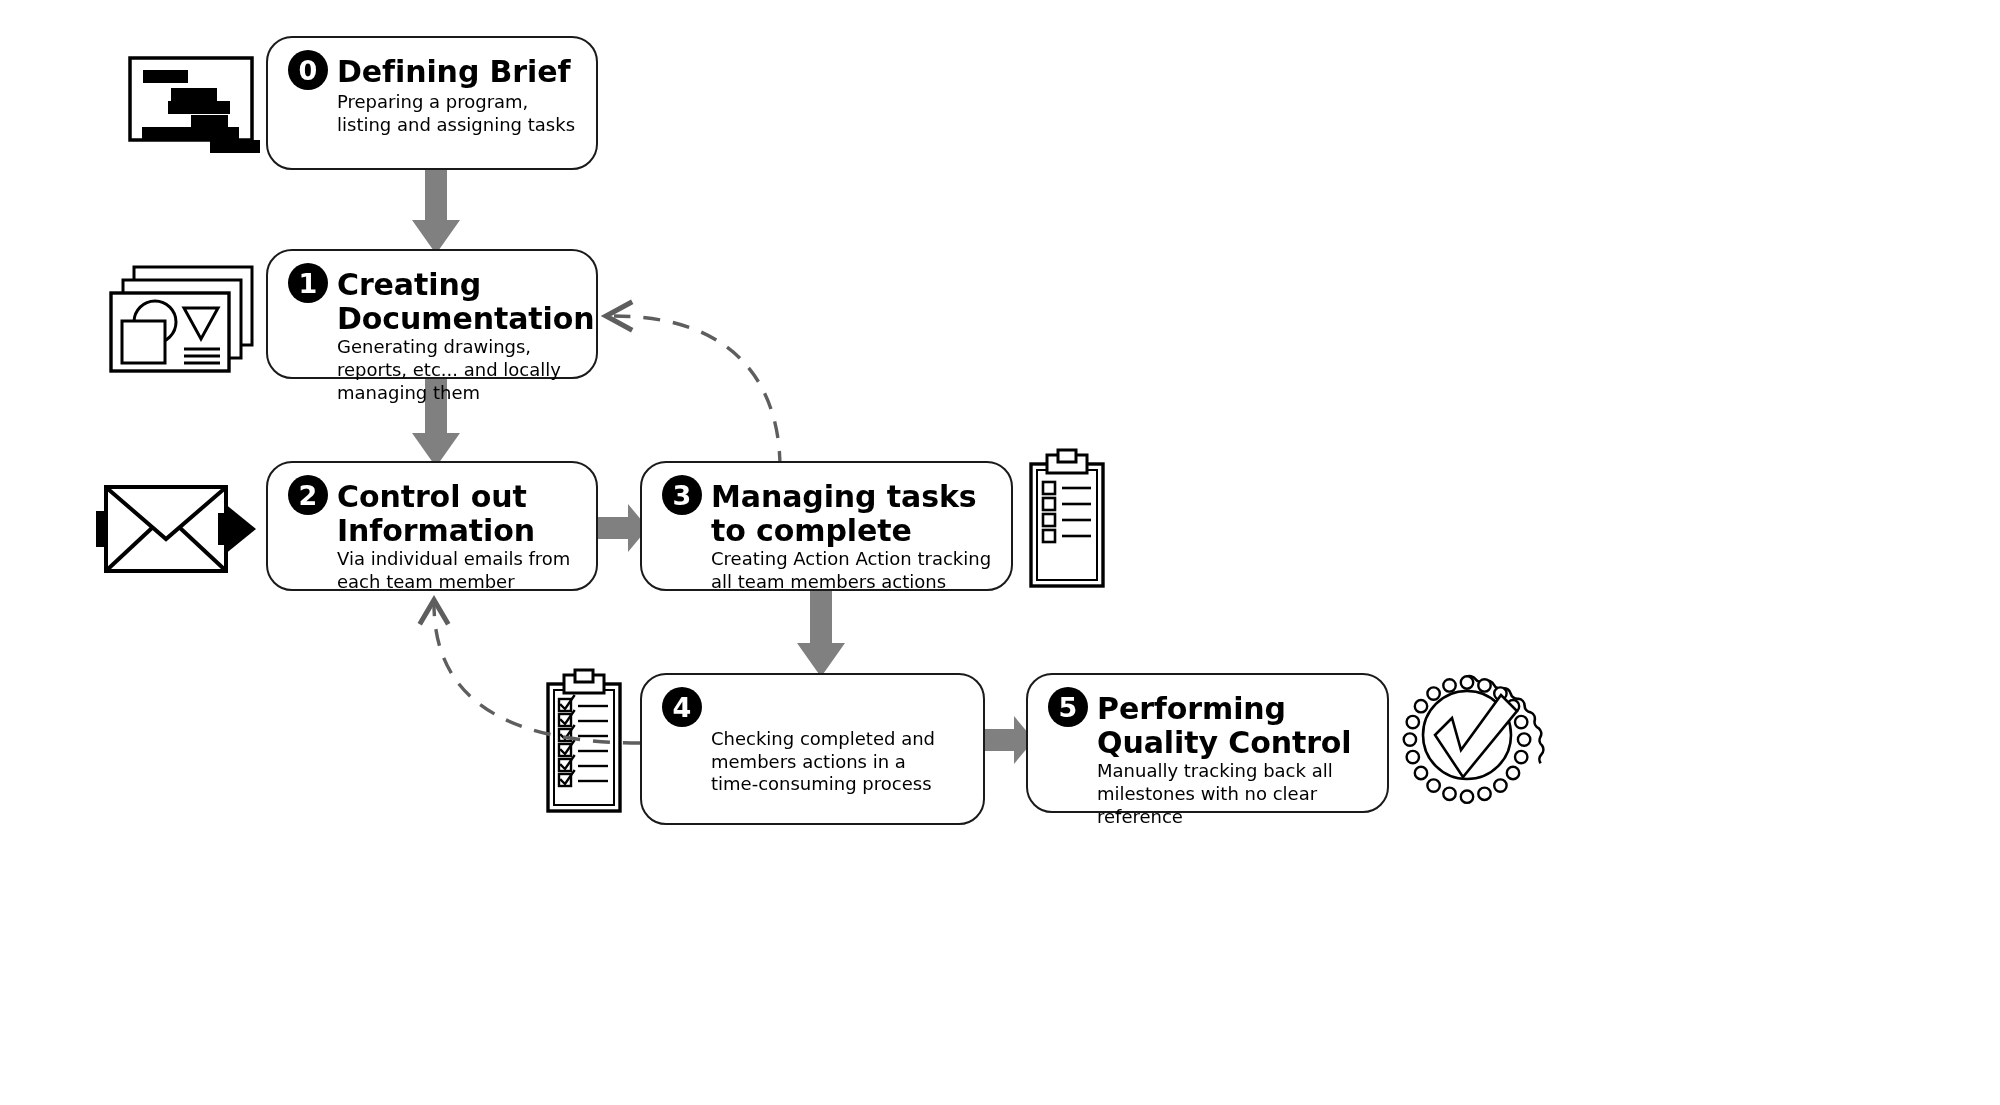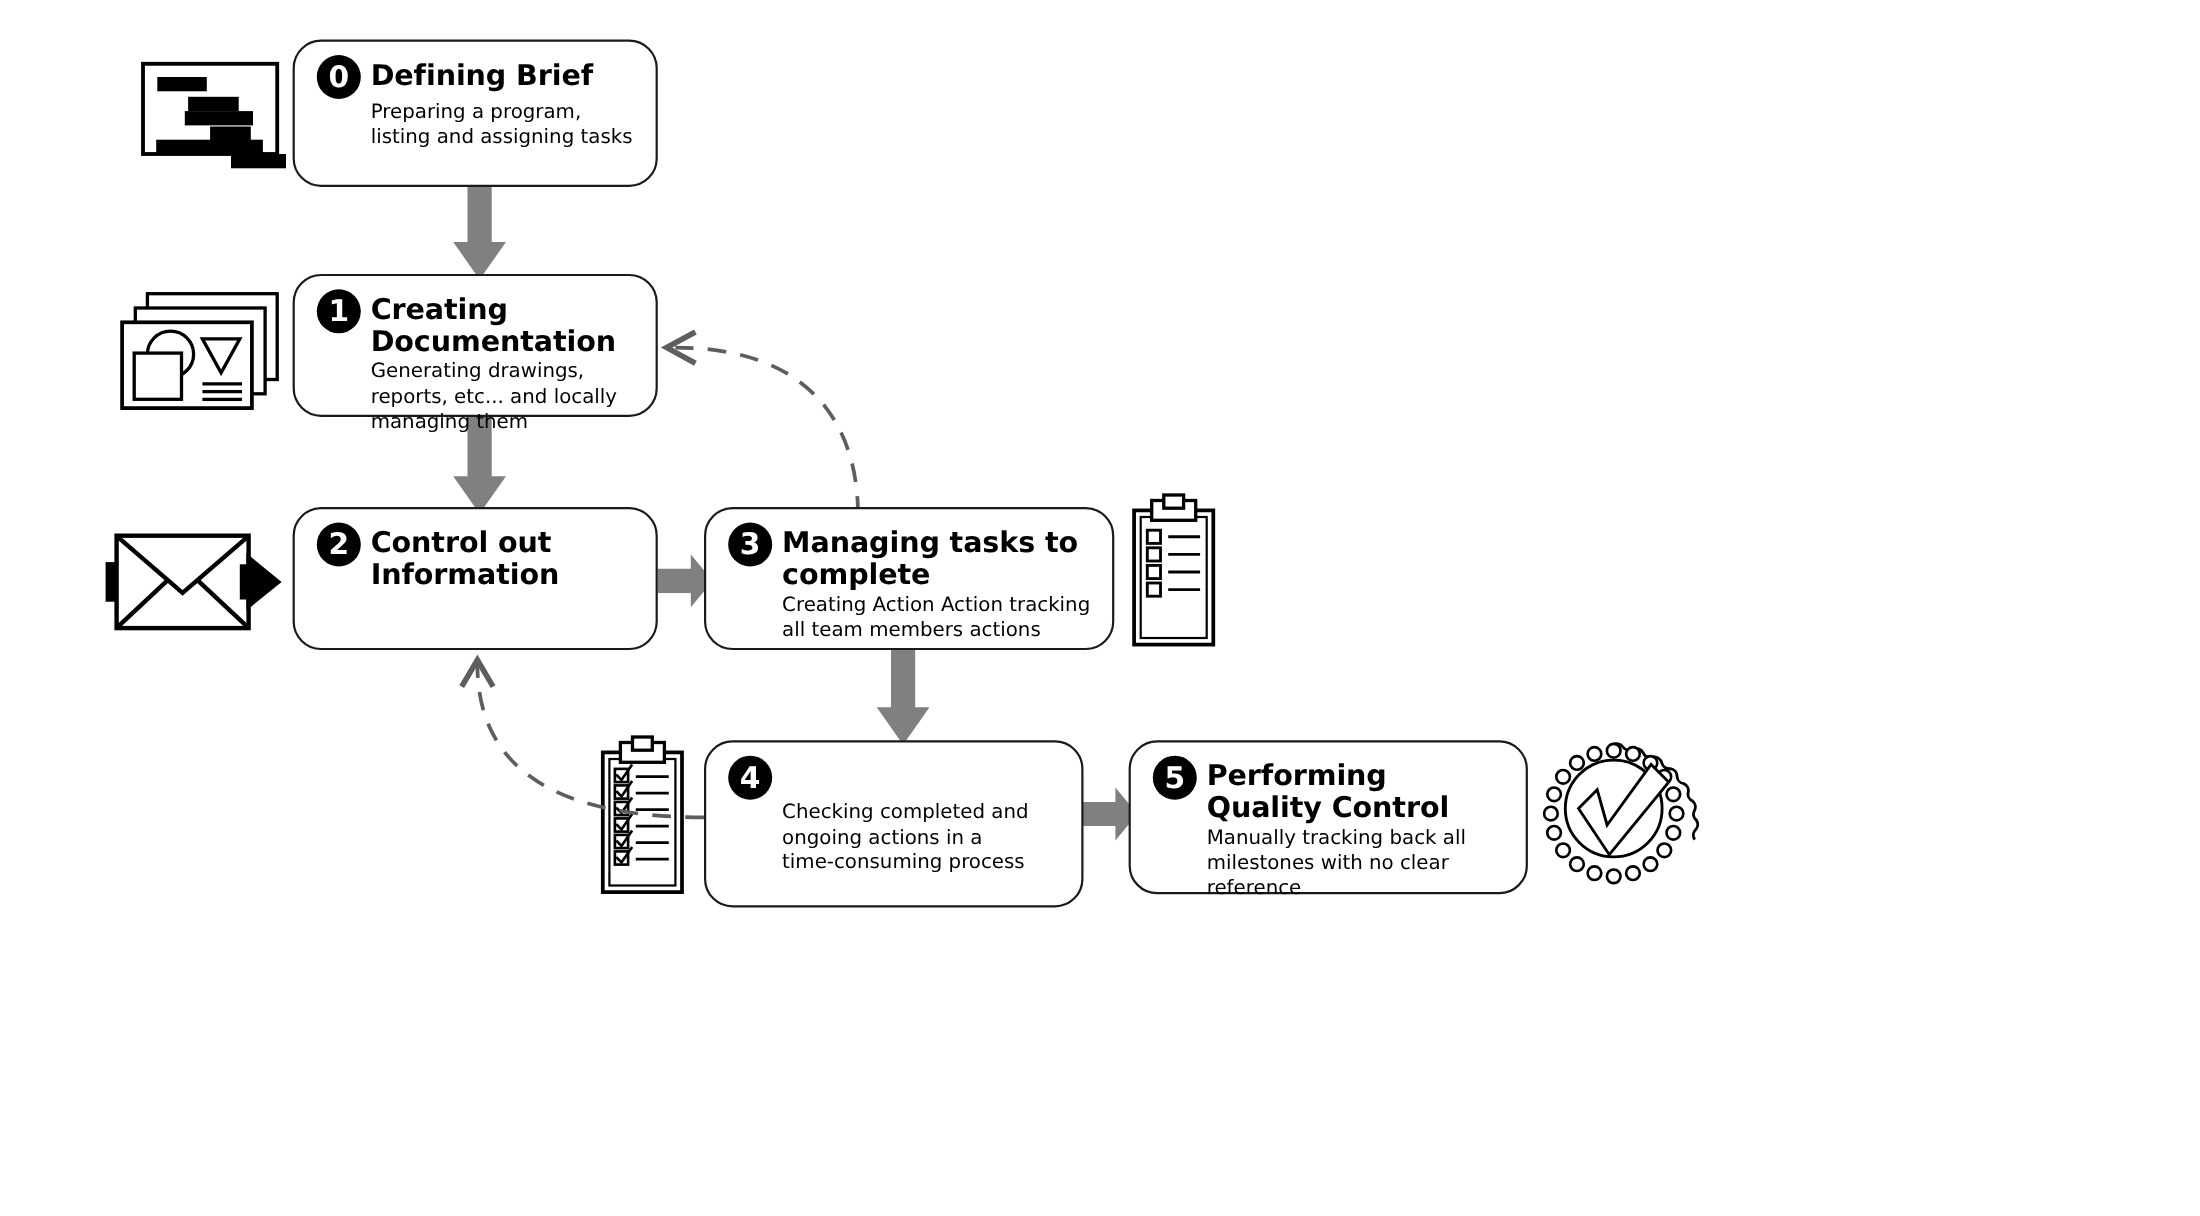--- a/index.html
+++ b/index.html
@@ -25,21 +25,21 @@
   .badge{
     flex:0 0 auto;
     width:40px;height:40px;border-radius:50%;
     background:#000;color:#fff;
     display:flex;align-items:center;justify-content:center;
     font-size:27px;font-weight:bold;line-height:1;
     font-family:"DejaVu Sans","Liberation Sans",sans-serif;
     margin-top:-2px;
   }
   .title{
-    font-size:26px;font-weight:bold;line-height:1.12;
+    font-size:30px;font-weight:bold;line-height:1.12;
     letter-spacing:-0.1px;
     padding-top:3px;
   }
   .desc{
     font-size:18px;line-height:1.26;
     margin-top:1px;
     padding-left:49px;
     white-space:pre-line;
   }
 
@@ -260,37 +260,39 @@
     <div class="desc">Generating drawings,
 reports, etc... and locally
 managing them</div>
   </div>
 
   <div class="card" style="left:266px;top:461px;width:332px;height:130px;">
     <div class="hdr">
       <div class="badge">2</div>
       <div class="title">Control out Information</div>
     </div>
+    <div class="desc">Via individual emails from
+each team member</div>
   </div>
 
   <div class="card" style="left:640px;top:461px;width:373px;height:130px;">
     <div class="hdr">
       <div class="badge">3</div>
       <div class="title">Managing tasks to complete</div>
     </div>
     <div class="desc">Creating Action Action tracking
 all team members actions</div>
   </div>
 
   <div class="card" style="left:640px;top:673px;width:345px;height:152px;">
     <div class="hdr">
       <div class="badge">4</div>
     </div>
     <div class="desc">Checking completed and
-ongoing actions in a
+members actions in a
 time-consuming process</div>
   </div>
 
   <div class="card" style="left:1026px;top:673px;width:363px;height:140px;">
     <div class="hdr">
       <div class="badge">5</div>
       <div class="title">Performing Quality Control</div>
     </div>
     <div class="desc">Manually tracking back all
 milestones with no clear

